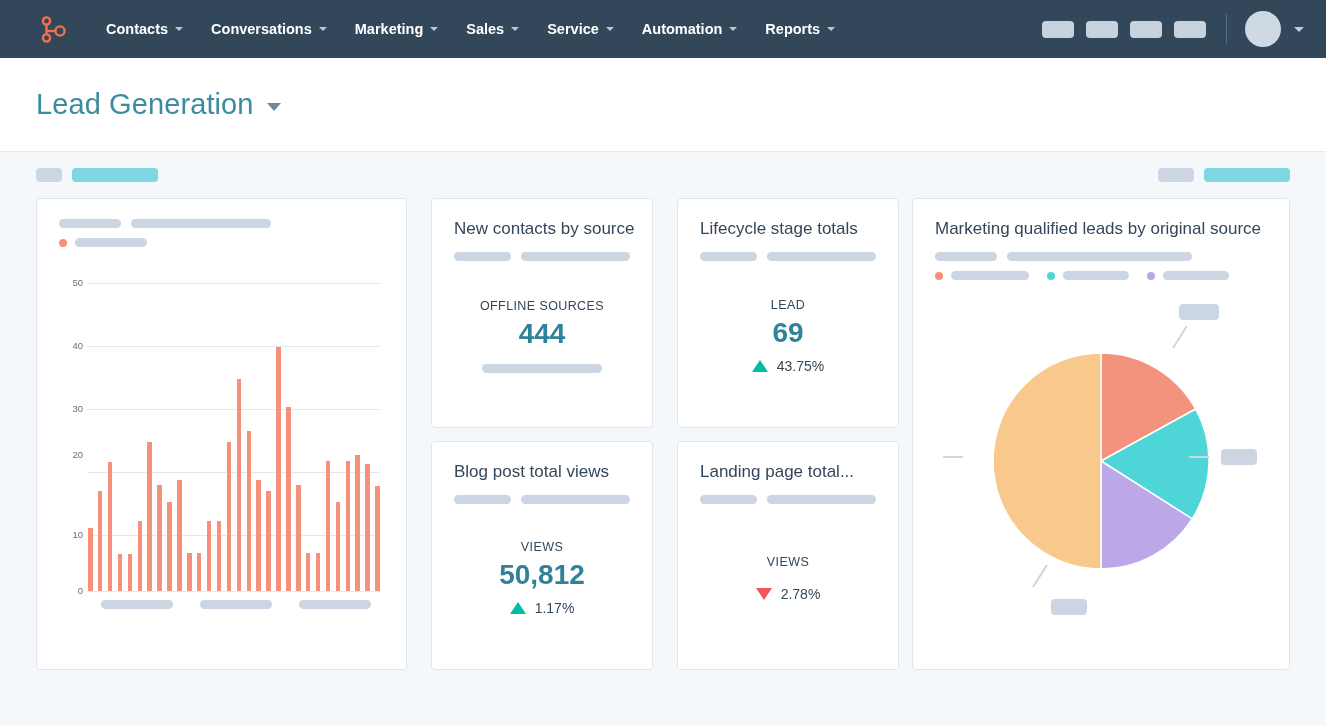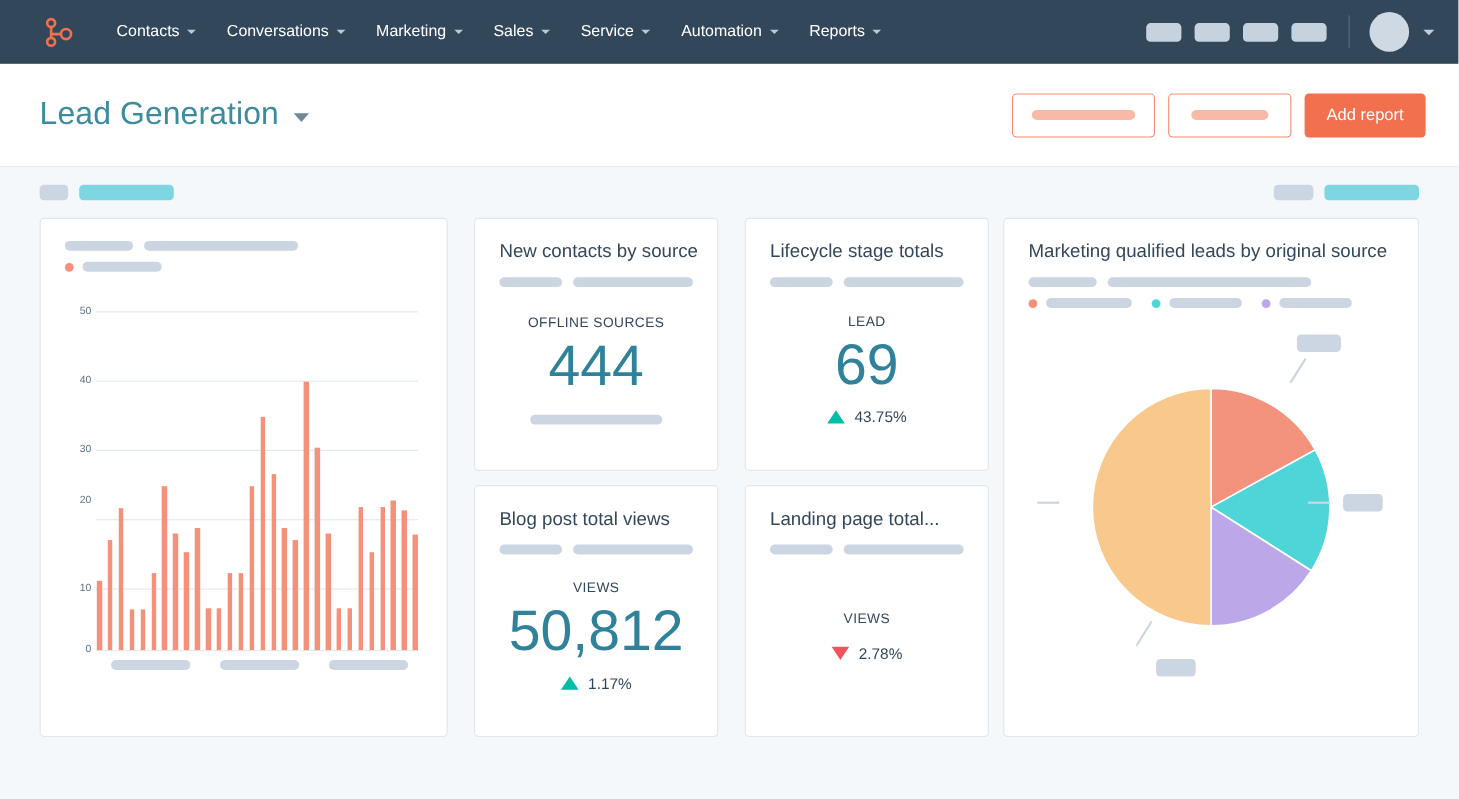--- a/index.html
+++ b/index.html
@@ -13,21 +13,21 @@
   
   .topnav {
     height: 58px;
     background: #33475b;
     display: flex;
     align-items: center;
     padding: 0 22px 0 30px;
     position: relative;
   }
   .logo-wrap { width: 46px; display: flex; align-items: center; justify-content: center; }
-  .nav-items { display: flex; align-items: flex-end; margin-left: 16px; gap: 0px; }
+  .nav-items { display: flex; align-items: flex-end; margin-left: 16px; gap: 0px; font-weight: bold; }
   .nav-item {
     display: flex; align-items: center; gap: 7px;
     color: #ffffff; font-size: 14.5px;
     padding: 8px 14px; cursor: pointer;
     white-space: nowrap;
   }
   .nav-caret {
     width: 0; height: 0;
     border-left: 4px solid transparent;
     border-right: 4px solid transparent;
@@ -168,21 +168,21 @@
   .kpi-body {
     flex: 1; display: flex; flex-direction: column;
     align-items: center; justify-content: center;
     margin-top: -6px;
   }
   .kpi-label {
     font-size: 12.5px; color: #33475b; letter-spacing: 0.4px;
     text-transform: uppercase; margin-bottom: 6px;
   }
   .kpi-value {
-    font-size: 52px; color: #2f8299; font-weight: 400; line-height: 1.05;
+    font-size: 28px; color: #2f8299; font-weight: 700; line-height: 1.05;
   }
   .kpi-delta {
     display: flex; align-items: center; gap: 9px;
     margin-top: 11px; font-size: 14px; color: #33475b;
   }
   .tri-up {
     width: 0; height: 0;
     border-left: 8px solid transparent;
     border-right: 8px solid transparent;
     border-bottom: 12px solid #00bda5;
@@ -263,29 +263,20 @@
     <div class="nav-divider"></div>
     <div class="avatar"></div>
     <div class="avatar-caret"></div>
   </div>
 </div>
 
 <div class="pagehead">
   <div class="title-group">
     <span class="page-title">Lead Generation</span>
     <span class="title-caret"></span>
-  </div>
-  <div class="head-actions">
-    <div class="ghost-btn w1">
-      <div class="ghost-bar"></div>
-    </div>
-    <div class="ghost-btn w2">
-      <div class="ghost-bar"></div>
-    </div>
-    <button class="primary-btn">Add report</button>
   </div>
 </div>
 
 <div class="toolbar">
   <div class="tb-group tb-left">
     <div class="tb-gray"></div>
     <div class="tb-blue"></div>
   </div>
   <div class="tb-group tb-right">
     <div class="tb-gray"></div>

